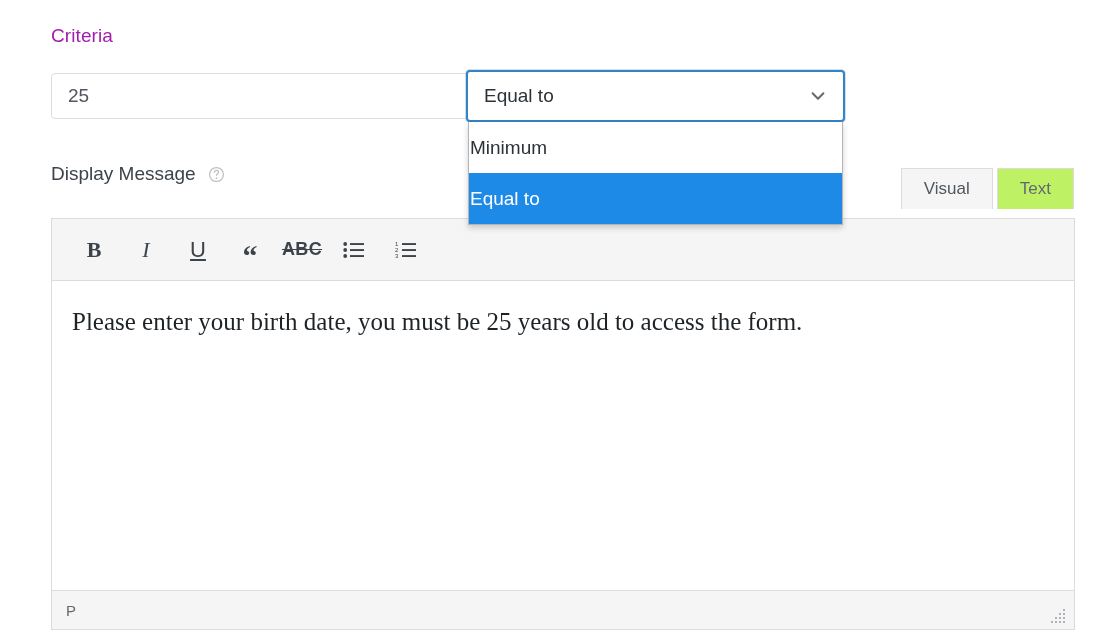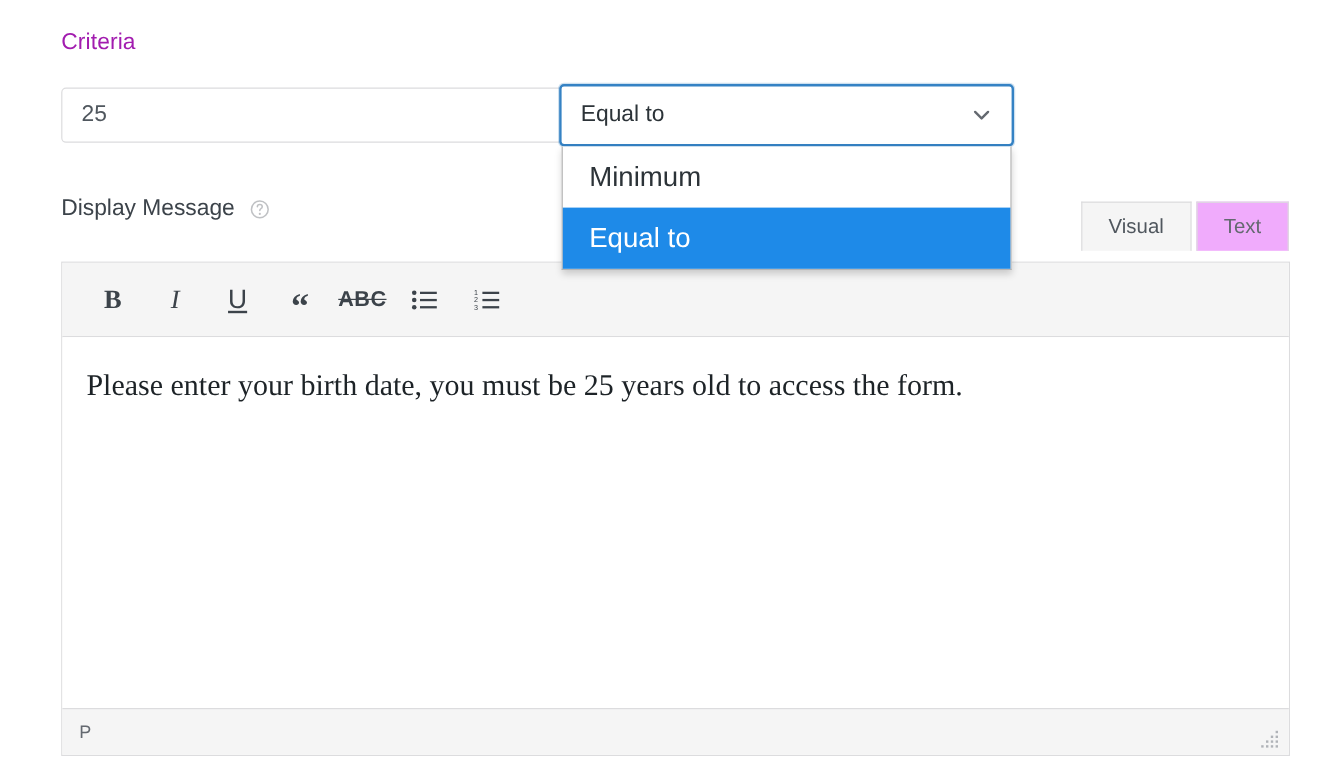--- a/index.html
+++ b/index.html
@@ -76,22 +76,22 @@
     width: 375px;
     background: #ffffff;
     border: 1px solid #b4b4b4;
     border-top: none;
     box-shadow: 0 3px 6px rgba(0,0,0,.18);
     z-index: 40;
   }
   .dd-item {
     height: 51px;
     display: flex; align-items: center;
-    padding: 0 22px;
-    font-size: 23px;
+    padding: 0 1px;
+    font-size: 19px;
     color: #2c3338;
     cursor: default;
   }
   .dd-item.selected {
     background: #1e8ae8;
     color: #ffffff;
   }
 
   
   .label-display {
@@ -113,21 +113,21 @@
     right: 42px; top: 168px;
     display: flex;
     align-items: flex-end;
     z-index: 25;
   }
   .tab {
     font-size: 17px;
     padding: 11px 22px 12px 22px;
     border: 1px solid #dcdcde;
     border-bottom: none;
-    background: #f0abfc;
+    background: #bef264;
     color: #646970;
     line-height: 1;
     margin-left: 4px;
     cursor: pointer;
   }
   .tab.active {
     background: #f5f5f5;
     color: #50575e;
     position: relative;
   }

